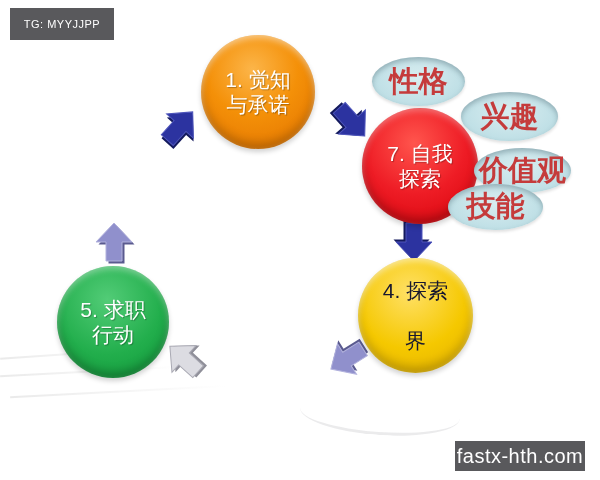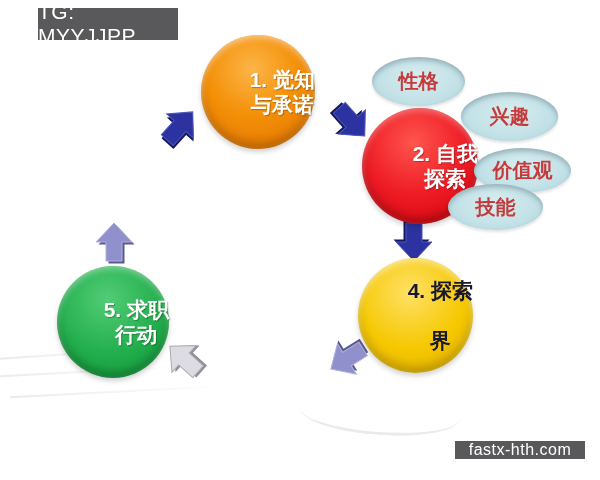--- a/index.html
+++ b/index.html
@@ -6,28 +6,28 @@
   .stage{
     position:relative;width:600px;height:480px;background:#ffffff;
     overflow:hidden;font-family:"Liberation Sans",sans-serif;
   }
   
   .wm{
     position:absolute;background:#59595c;color:#fff;
     display:flex;align-items:center;justify-content:center;
     letter-spacing:.5px;
   }
-  .wm-tl{left:10px;top:8px;width:140px;height:32px;font-size:21px;margin-left:28px;}
-  .wm-br{left:455px;top:441px;width:130px;height:18px;font-size:16px;}
+  .wm-tl{left:10px;top:8px;width:104px;height:32px;font-size:11px;}
+  .wm-br{left:455px;top:441px;width:130px;height:30px;font-size:20px;}
 
   
   .circle{
     position:absolute;border-radius:50%;
-    display:flex;align-items:center;justify-content:flex-end;
-    text-align:center;font-weight:bold;font-size:21px;line-height:25px;
+    display:flex;align-items:center;justify-content:center;
+    text-align:center;font-weight:normal;font-size:21px;line-height:25px;
   }
   .circle .clabel{text-shadow:1px 1px 1px rgba(0,0,0,.28);}
   .c3 .clabel{text-shadow:none;}
   .c1{left:201px;top:35px;width:114px;height:114px;color:#fff;
       background:radial-gradient(circle at 45% 30%, #fcb549 0%, #f49008 45%, #e87d03 78%, #d26c06 100%);
       box-shadow:inset 0 3px 6px rgba(255,255,255,.5), inset 0 -6px 10px rgba(0,0,0,.22), 0 3px 5px rgba(0,0,0,.18);}
   .c2{left:362px;top:108px;width:116px;height:116px;color:#fff;
       background:radial-gradient(circle at 45% 30%, #ff554d 0%, #ee1c25 50%, #d40008 100%);
       box-shadow:inset 0 3px 6px rgba(255,255,255,.35), inset 0 -6px 10px rgba(0,0,0,.25), 0 3px 5px rgba(0,0,0,.18);}
   .c3{left:358px;top:258px;width:115px;height:115px;color:#18182f;
@@ -42,21 +42,21 @@
   .c6{left:56px;top:107px;width:112px;height:112px;color:#fff;
       background:radial-gradient(circle at 45% 30%, #a55bc0 0%, #8a3fa8 55%, #6f2c8a 100%);
       box-shadow:inset 0 3px 6px rgba(255,255,255,.4), inset 0 -6px 10px rgba(0,0,0,.28), 0 3px 5px rgba(0,0,0,.18);}
 
   
   .factor{
     position:absolute;border-radius:50%;
     display:flex;align-items:center;justify-content:center;
     background:radial-gradient(ellipse at 50% 42%, #d8edf0 0%, #c2e1e7 60%, #b2d7de 100%);
     box-shadow:inset 0 3px 5px rgba(80,105,115,.4), 0 2px 3px rgba(0,0,0,.12);
-    color:#c53b3b;font-weight:bold;font-size:20px;
+    color:#c53b3b;font-weight:bold;font-size:29px;
   }
   .f1{left:372px;top:57px;width:93px;height:49px;}
   .f2{left:461px;top:92px;width:97px;height:49px;}
   .f3{left:474px;top:148px;width:97px;height:45px;text-align:center;}
   .f4{left:448px;top:184px;width:95px;height:46px;}
 
   
   .arrow{position:absolute;overflow:visible;}
   .arrow-blue .shadow{fill:#141a5e;}
   .arrow-blue .main{fill:#2c33a0;stroke:#4e55bb;stroke-width:1;}
@@ -114,21 +114,21 @@
   </svg>
 
   <div class="circle c1">
     <div class="clabel">
       <span>1. 觉知</span><br>
       <span>与承诺</span>
     </div>
   </div>
   <div class="circle c2">
     <div class="clabel">
-      <span>2. 自我</span><br>
+      <span>7. 自我</span><br>
       <span>探索</span>
     </div>
   </div>
   <div class="circle c3">
     <div class="clabel">
       <span>4. 探索</span><br>
       <br>
       <span>界</span>
     </div>
   </div>

